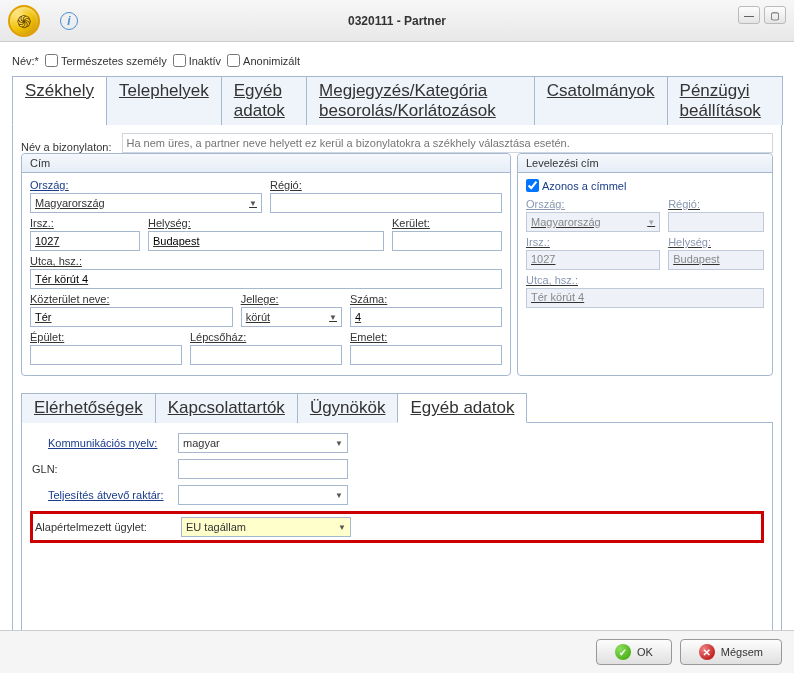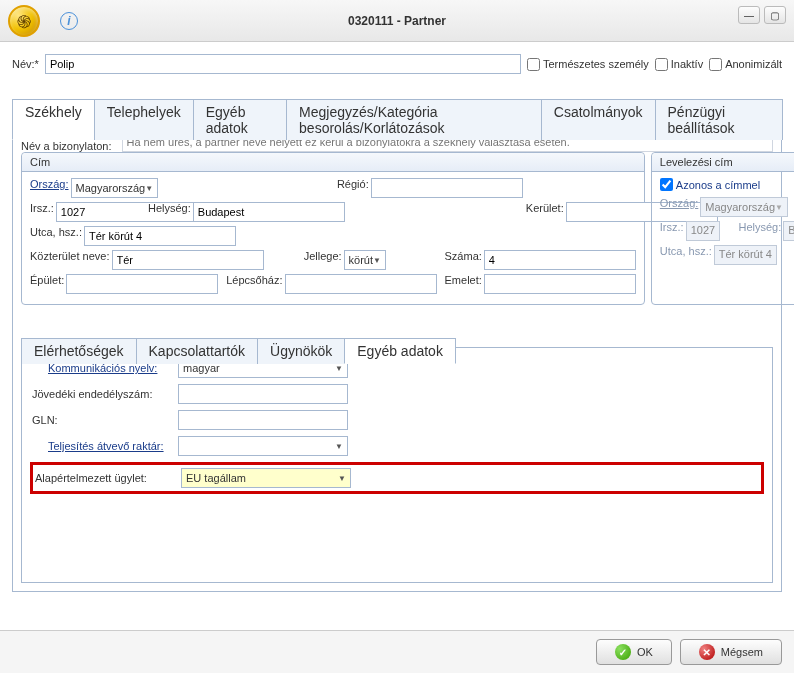--- a/index.html
+++ b/index.html
@@ -107,23 +107,24 @@
     border-bottom: 1px solid #a6b8d0;
     margin-bottom: 0;
   }
   .tab {
     padding: 4px 12px;
     border: 1px solid #a6b8d0;
     border-bottom: none;
     margin-right: -1px;
     background: #eff4fa;
     cursor: pointer;
-    font-size: 14px;
+    font-size: 17px;
     position: relative;
-    top: 17px;
+    top: 1px;
+    text-decoration: underline;
   }
   .tab.active {
     background: #fff;
     border-bottom: 1px solid #fff;
   }
   .tab-body {
     border: 1px solid #a6b8d0;
     border-top: none;
     padding: 8px;
   }
@@ -161,21 +162,23 @@
   }
   .cim-panel { flex: 1; }
   .lev-panel { width: 260px; }
   .field-group {
     display: flex;
     gap: 8px;
     margin-bottom: 4px;
   }
   .field {
     display: flex;
+    flex-direction: column;
     gap: 2px;
+    text-decoration: underline;
   }
   .field label {
     font-size: 11px;
   }
   .field label.link {
     color: #1a3c8a;
     text-decoration: underline;
     cursor: pointer;
   }
   .field input, .field .combo {
@@ -288,21 +291,20 @@
   <div class="window-controls">
     <div class="win-btn">—</div>
     <div class="win-btn">▢</div>
   </div>
 </div>
 
 <div class="content">
 
   <div class="name-row">
     <label>Név:*</label>
-    <input type="text" value="Polip" style="">
     <label class="chk-label">
       <input type="checkbox" style="">
       <span>Természetes személy</span>
     </label>
     <label class="chk-label">
       <input type="checkbox" style="">
       <span>Inaktív</span>
     </label>
     <label class="chk-label">
       <input type="checkbox" style="">
@@ -446,24 +448,20 @@
       </div>
       <div class="inner-tab-body">
         <div class="form-row">
           <label class="link">Kommunikációs nyelv:</label>
           <div class="combo">
             <span>magyar</span>
             <span class="arrow">▼</span>
           </div>
         </div>
         <div class="form-row">
-          <label>Jövedéki endedélyszám:</label>
-          <input type="text" style="">
-        </div>
-        <div class="form-row">
           <label>GLN:</label>
           <input type="text" style="">
         </div>
         <div class="form-row">
           <label class="link">Teljesítés átvevő raktár:</label>
           <div class="combo">
             <span></span>
             <span class="arrow">▼</span>
           </div>
         </div>

